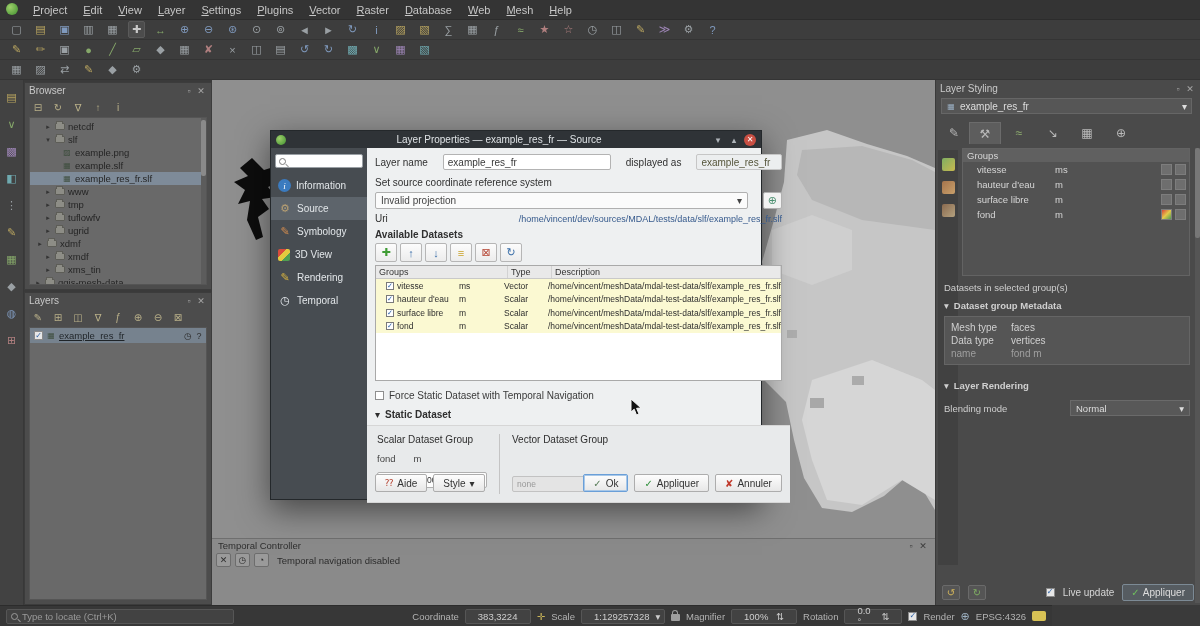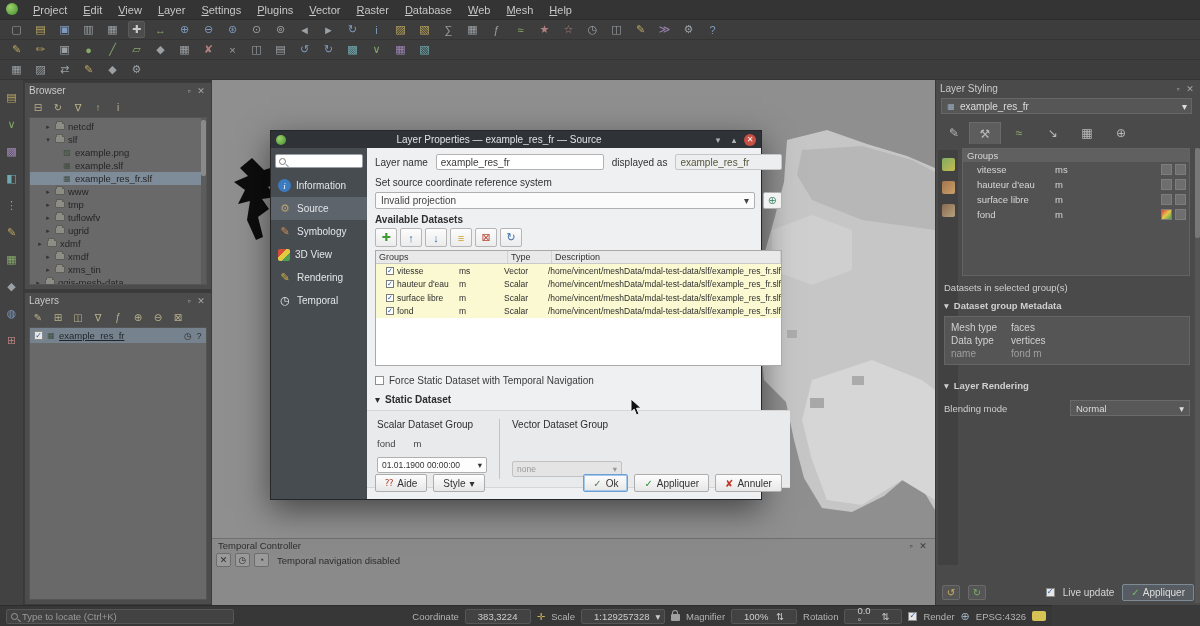--- a/index.html
+++ b/index.html
@@ -115,21 +115,21 @@
   .dside{width:96px;background:#474c51;flex:none;padding-top:4px;}
   .dsearch{margin:2px 4px 6px 4px;height:14px;background:#fff;border:1px solid #9aa0a5;border-radius:2px;
     display:flex;align-items:center;padding:0 3px;}
   .ditem{height:23px;display:flex;align-items:center;gap:5px;padding-left:7px;color:#e2e6e9;font-size:10px;cursor:default;}
   .ditem.sel{background:#5d646b;}
   .dicon{width:14px;height:14px;display:inline-flex;align-items:center;justify-content:center;font-size:11px;}
   .info-i{width:13px;height:13px;border-radius:50%;background:#3b7bbf;color:#fff;font-size:9px;font-style:italic;
     display:inline-flex;align-items:center;justify-content:center;font-family:"Liberation Serif",serif;}
   .cube{width:12px;height:12px;background:linear-gradient(135deg,#d84b3b 0 35%,#e3c93f 35% 65%,#4f9e52 65%);border-radius:2px;}
   .dcontent{flex:1;position:relative;padding:6px 8px 0 8px;font-size:10px;color:#303030;}
-  .frow{display:flex;align-items:center;gap:8px;}
+  .frow{display:flex;align-items:center;gap:15px;}
   .tinput{height:16px;background:#fff;border:1px solid #b3b3b3;border-radius:2px;font-size:10px;color:#3a3a3a;
     padding:0 4px;font-family:"Liberation Sans",sans-serif;}
   .rofield{height:16px;background:#eceeef;border:1px solid #c6c6c6;border-radius:2px;display:flex;align-items:center;
     padding:0 4px;color:#55553a;}
   .combo{height:17px;background:#fbfbfb;border:1px solid #b0b0b0;border-radius:2px;display:flex;align-items:center;
     padding:0 5px;color:#444;}
   .combo .sp{flex:1;}
   .sqbtn{width:19px;height:17px;border:1px solid #b0b0b0;background:#f2f2f2;border-radius:2px;
     display:inline-flex;align-items:center;justify-content:center;font-size:11px;}
   .uri-val{color:#35598c;font-size:9px;}
@@ -601,20 +601,25 @@
         </div>
         <div style="margin-top:7px">Set source coordinate reference system</div>
         <div class="frow" style="margin-top:4px">
           <div class="combo" style="flex:1">
             <span>Invalid projection</span>
               <span class="sp"></span>
             <span>▾</span>
           </div>
           <span class="sqbtn" style="color:#4a8f6f">⊕</span>
         </div>
+        <div class="frow" style="margin-top:4px">
+          <span>Uri</span>
+          <span class="sp" style="flex:1"></span>
+          <span class="uri-val">/home/vincent/dev/sources/MDAL/tests/data/slf/example_res_fr.slf</span>
+        </div>
         <div style="margin-top:5px;font-weight:bold">Available Datasets</div>
         <div class="dstoolbar">
           <span class="dsbtn" style="color:#3f9c35">✚</span>
           <span class="dsbtn" style="color:#3a6ea8">↑</span>
           <span class="dsbtn" style="color:#3a6ea8">↓</span>
           <span class="dsbtn" style="color:#c9a227">≡</span>
           <span class="dsbtn" style="color:#b4412f">⊠</span>
           <span class="dsbtn" style="color:#3a6ea8">↻</span>
         </div>
         <div class="dtable">

